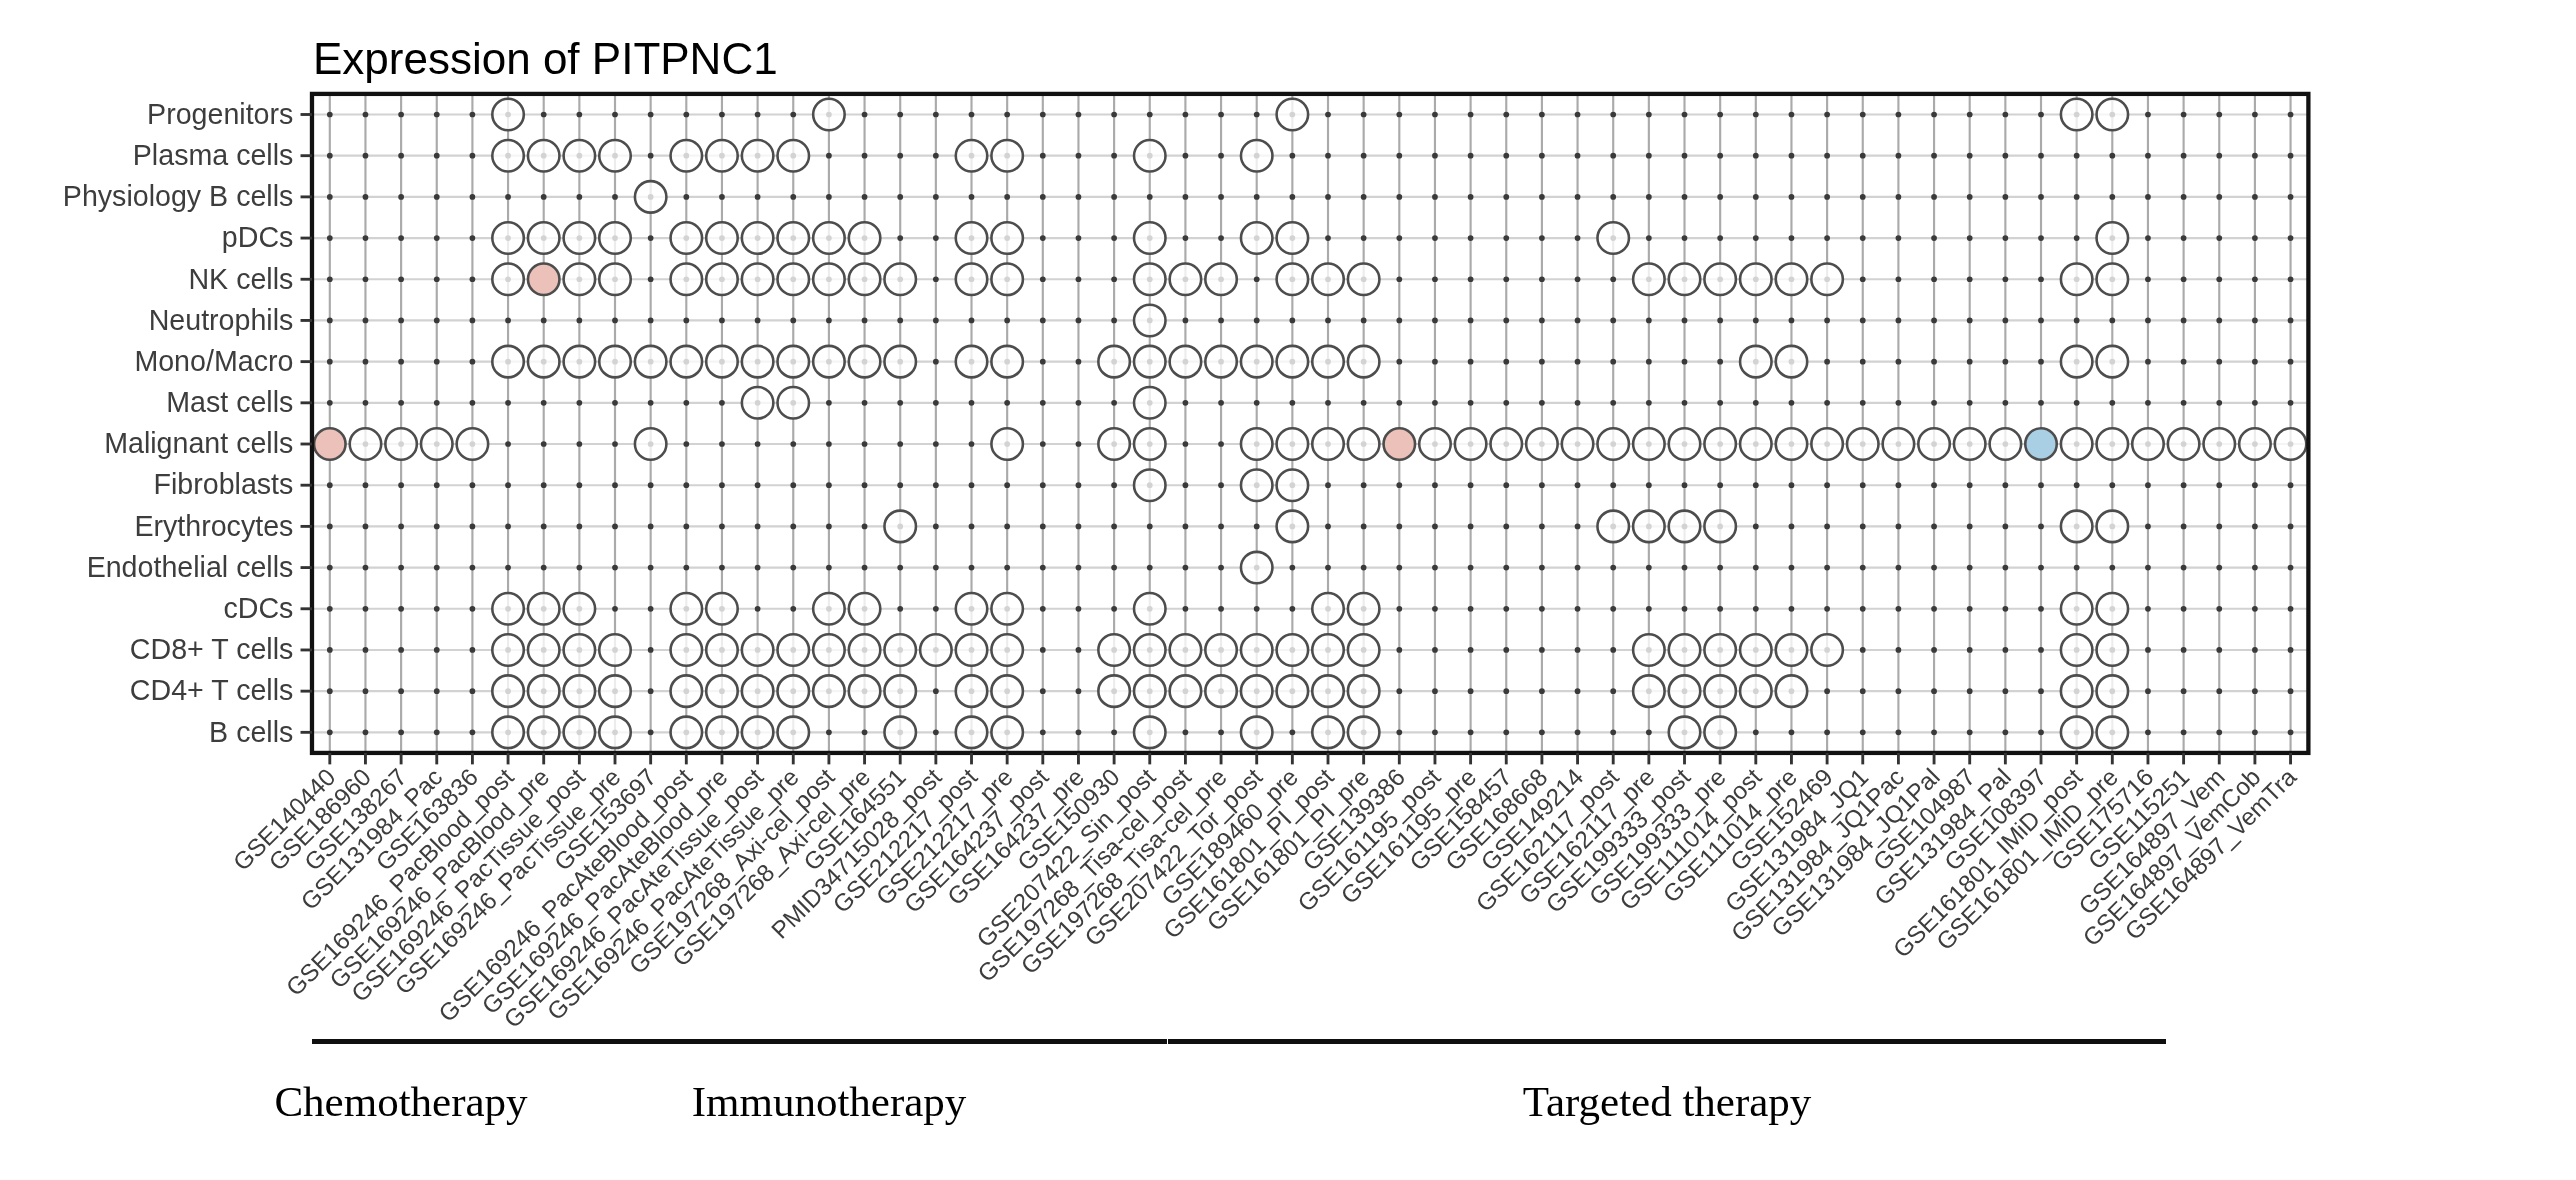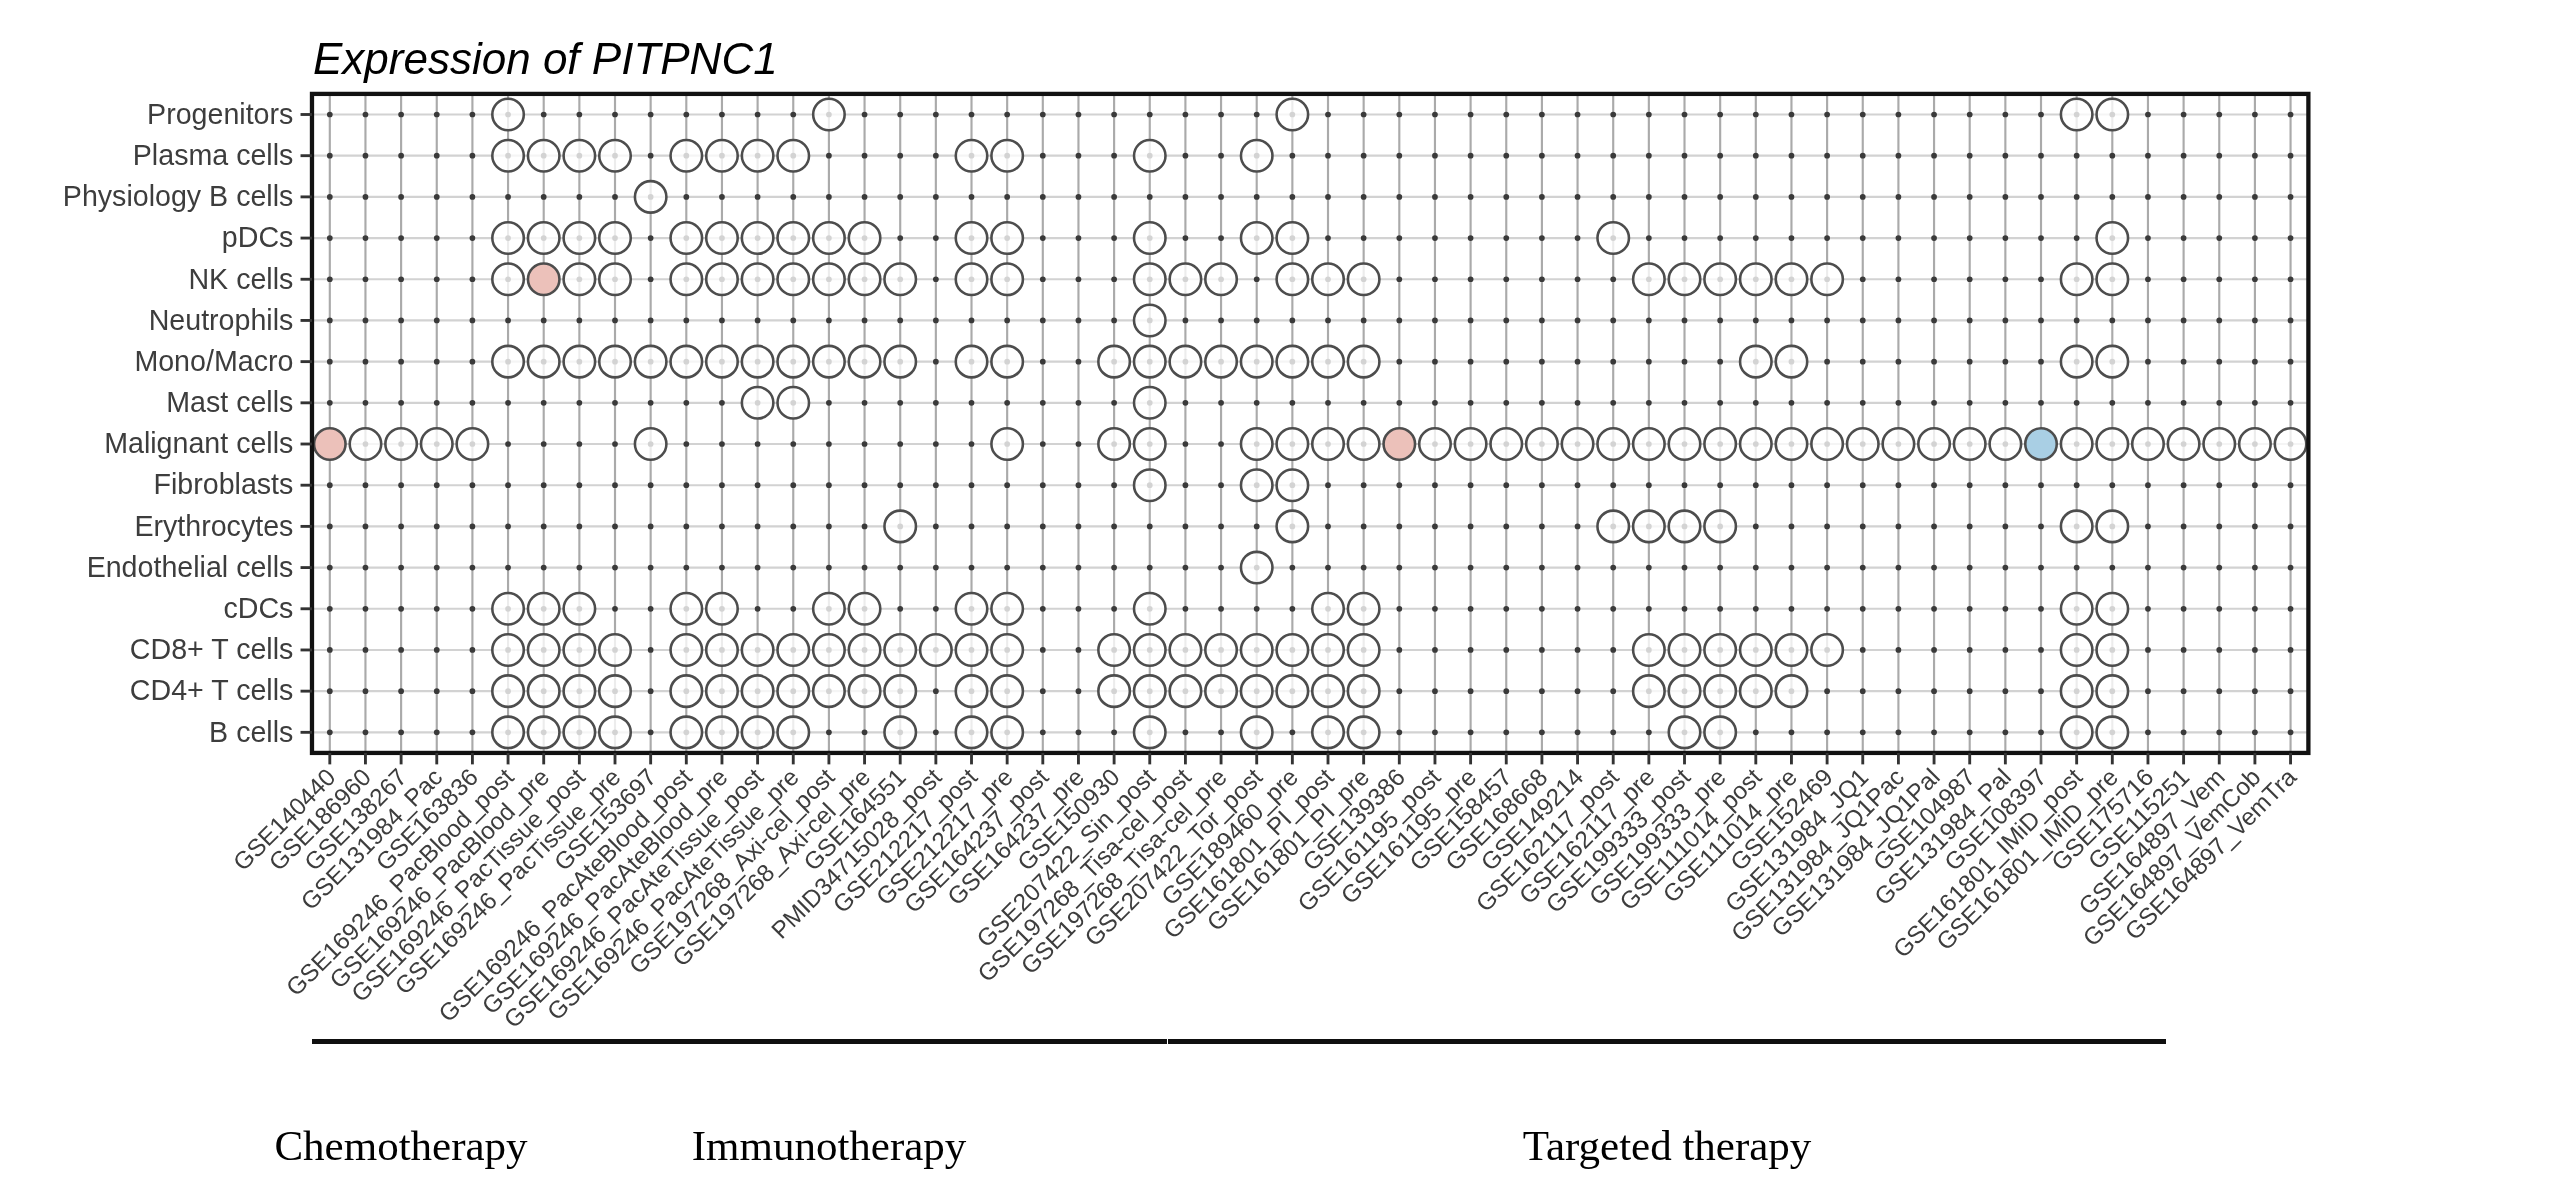--- a/index.html
+++ b/index.html
@@ -1,31 +1,31 @@
 <!DOCTYPE html>
 <html style="font-size:11.4px"><head>
 <meta charset="utf-8">
 <style>
   html,body{margin:0;padding:0;background:#ffffff;}
   .figure{position:relative;width:2576px;height:1181px;background:#ffffff;overflow:hidden;
           font-family:"Liberation Sans",sans-serif;}
-  .page-title{position:absolute;left:313px;top:34px;font-size:44px;color:#000;letter-spacing:0;font-style:italic;}
+  .page-title{position:absolute;left:313px;top:34px;font-size:44px;color:#000;letter-spacing:0;}
   #plot-svg{position:absolute;left:0;top:0;}
   .legend{position:absolute;left:2348px;top:304px;}
   .legend-title{font-size:39px;color:#000;margin:0 0 30px 4.3px;}
   .legend-keys{position:relative;}
   .legend-strip{position:absolute;left:4.3px;top:-4.3px;width:56px;height:165px;background:#ebebeb;}
   .legend-row{position:relative;display:flex;align-items:center;height:52px;}
   .legend-dot{width:21.5px;height:21.5px;border-radius:50%;margin-left:21.5px;box-sizing:border-box;
               border:2.1px solid #4a4a4a;flex:0 0 auto;}
   .legend-label{font-size:33px;color:#000;margin-left:47px;}
   .annotations{position:absolute;left:0;top:0;width:100%;height:100%;pointer-events:none;}
   .cat-line{position:absolute;height:5px;background:#0f0f0f;}
   .cat-label{position:absolute;font-family:"Liberation Serif","DejaVu Serif",serif;
-             font-size:43px;color:#000;transform:translateX(-50%);white-space:nowrap;margin-top:44px;}
+             font-size:43px;color:#000;transform:translateX(-50%);white-space:nowrap;}
 </style>
 </head>
 <body>
 
 <div class="figure">
 
   <div class="page-title">Expression of PITPNC1</div>
 
   <svg id="plot-svg" width="2576" height="1181" viewBox="0 0 3600 1650">
       <line x1="436" y1="159.78125" x2="3226" y2="159.78125" stroke="#d2d2d2" stroke-width="3"></line>

